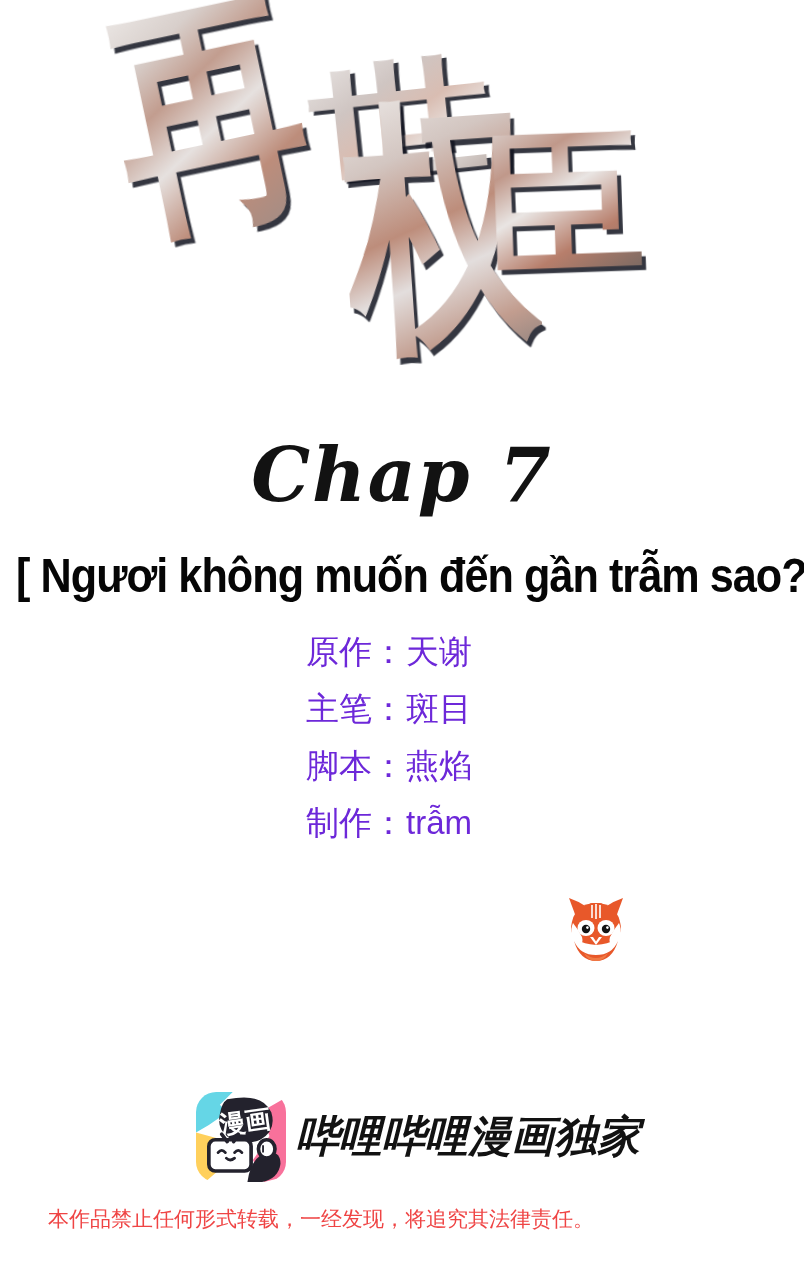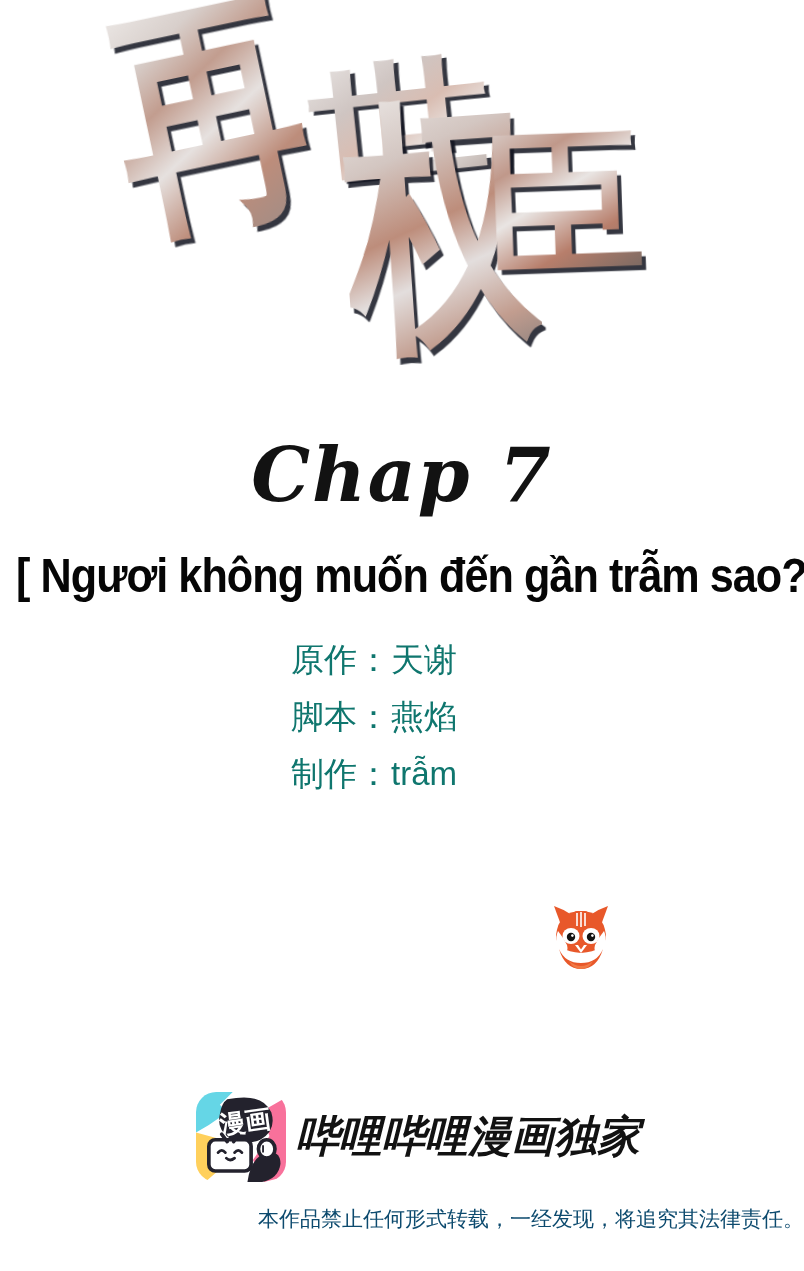--- a/index.html
+++ b/index.html
@@ -69,21 +69,21 @@
     font-weight: bold;
     font-size: 45px;
     color: #060606;
     letter-spacing: -1px;
     transform: scale(0.96, 1.08);
     transform-origin: 50% 0;
     white-space: nowrap;
   }
 
   
-  .credits { position: absolute; left: 291px; top: 630px; font-size: 33px; color: #0f766e; margin-top: 8px; }
+  .credits { position: absolute; left: 306px; top: 630px; font-size: 33px; color: #6d28d9; }
   .credit-row { height: 40px; margin-bottom: 17px; white-space: nowrap; }
   .credit-label { display: inline-block; width: 100px; }
   .credit-value { display: inline-block; }
   .fox-logo {
     position: absolute; left: 260px; top: 265px;
     width: 60px; height: 70px;
   }
 
   
   .publisher {
@@ -98,24 +98,25 @@
     font-size: 43px;
     color: #121212;
     letter-spacing: 0px;
     white-space: nowrap;
     font-style: italic;
   }
 
   
   .disclaimer {
     position: absolute; left: 0; top: 1205px; width: 100%;
-    text-align: right;
+    text-align: left;
     font-size: 21px;
-    color: #0c4a6e;
+    color: #ef4444;
     letter-spacing: 0px;
+    padding-left: 48px;
   }
 </style>
 </head>
 <body>
 
 <div id="page">
 
   <div class="title-art">
     <span class="title-char c0">再</span>
     <span class="title-char c1">世</span>
@@ -123,20 +124,23 @@
     <span class="title-char c3">臣</span>
   </div>
 
   <div class="chap-line">Chap 7</div>
 
   <div class="episode-line">[ Ngươi không muốn đến gần trẫm sao? ]</div>
 
   <div class="credits">
     <div class="credit-row">
       <span class="credit-label">原作：</span><span class="credit-value">天谢</span>
+    </div>
+    <div class="credit-row">
+      <span class="credit-label">主笔：</span><span class="credit-value">斑目</span>
     </div>
     <div class="credit-row">
       <span class="credit-label">脚本：</span><span class="credit-value">燕焰</span>
     </div>
     <div class="credit-row">
       <span class="credit-label">制作：</span><span class="credit-value">trẫm</span>
     </div>
 
     <svg class="fox-logo" viewBox="0 0 60 70" xmlns="http://www.w3.org/2000/svg">
 

